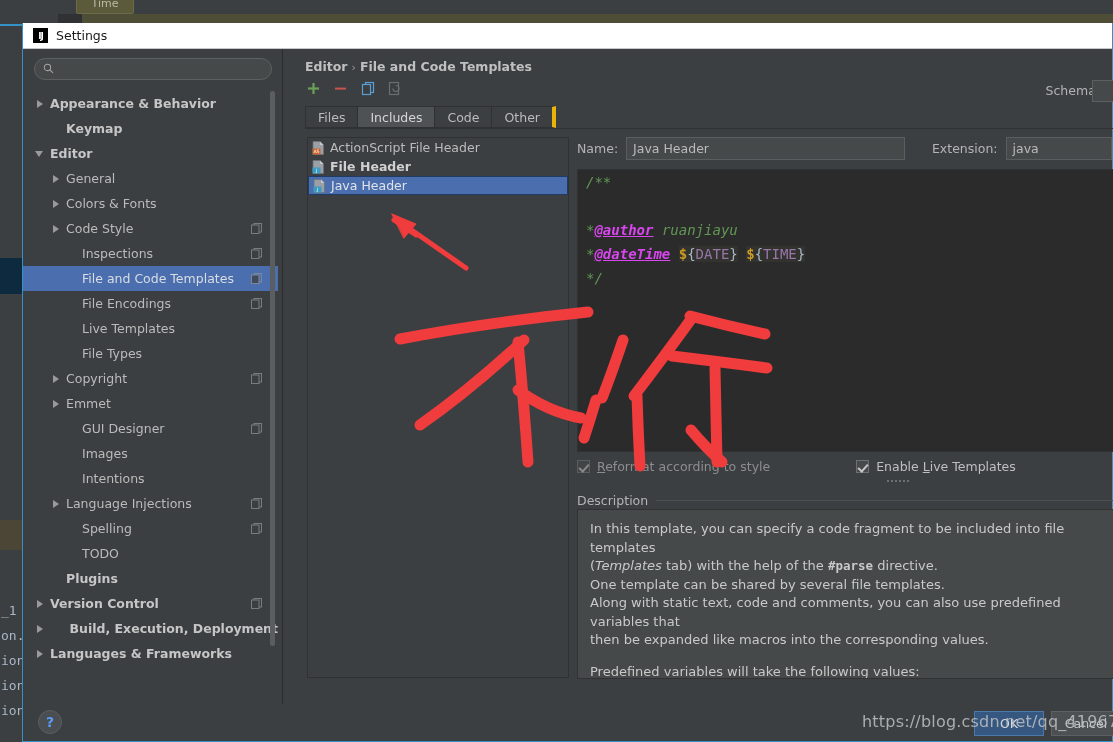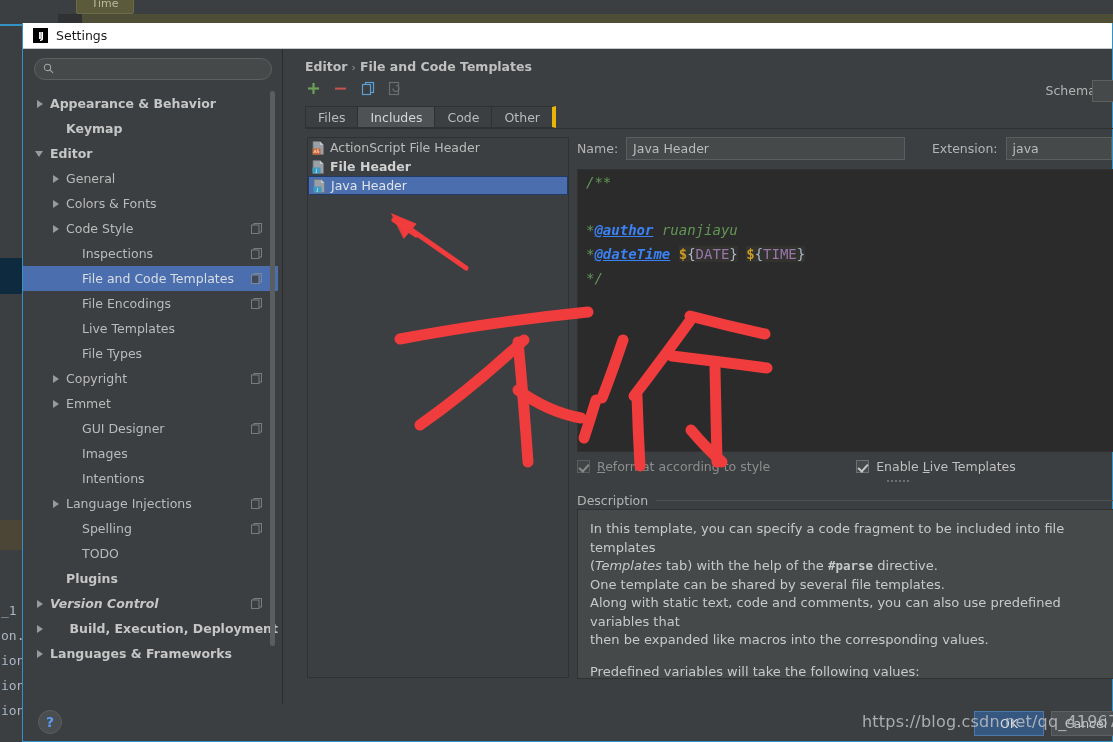--- a/index.html
+++ b/index.html
@@ -110,21 +110,21 @@
   .txtfield { background:#45494a; border:1px solid #5b5e60; height:23px; color:#bbbbbb;
      font-size:12.5px; padding:0 6px; display:flex; align-items:center; }
   .name-field { width:375px; }
   .ext-field { width:140px; }
 
   .editor { position:absolute; left:0; top:32px; width:556px; height:283px;
      background:#2b2b2b; border:1px solid #2f3133;
      font-family:"DejaVu Sans Mono","Liberation Mono",monospace; font-size:14px; }
   .ed-line { height:24px; line-height:24px; padding-left:8px; white-space:pre; }
   .tok-comment { color:#629755; font-style:italic; }
-  .tok-tag { color:#3b82f6; font-style:italic; font-weight:bold; text-decoration:underline; }
+  .tok-tag { color:#d946ef; font-style:italic; font-weight:bold; text-decoration:underline; }
   .tok-txt { color:#629755; font-style:italic; }
   .tok-dollar { color:#cc9b24; font-weight:bold; background:#32322e; }
   .tok-var { color:#9876aa; background:#32322e; }
   .tok-brace { color:#a9b7c6; background:#32322e; }
 
   .chkrow { position:absolute; left:0; top:322px; display:flex; align-items:center; }
   .chk { width:13px; height:13px; border:1px solid #6e7173; background:#464a4b; position:relative;
      margin-right:7px; flex:0 0 auto; }
   .chk.checked::after { content:''; position:absolute; left:3px; top:1px; width:4px; height:8px;
      border:solid #c8c8c8; border-width:0 2px 2px 0; transform:rotate(42deg); }
@@ -321,21 +321,21 @@
                 </svg></span>
             </div>
             <div class="tree-row" style="padding-left: 44px;">
               <span class="tree-arrow"></span>
               <span class="tree-label">TODO</span>
             </div>
             <div class="tree-row bold" style="padding-left: 28px;">
               <span class="tree-arrow"></span>
               <span class="tree-label">Plugins</span>
             </div>
-            <div class="tree-row bold" style="padding-left: 12px; font-style: italic;">
+            <div class="tree-row bold" style="padding-left: 12px;">
               <span class="tree-arrow closed"></span>
               <span class="tree-label">Version Control</span>
               <span class="copy-badge"><svg viewBox="0 0 11 11">
                   <rect x="3" y="0.5" width="7.5" height="8.5" fill="none" stroke="#8d9194" stroke-width="1"></rect>
                   <rect x="0.5" y="2" width="7.5" height="8.5" fill="#3c3f41" stroke="#8d9194" stroke-width="1"></rect>
                 </svg></span>
             </div>
             <div class="tree-row bold" style="padding-left: 12px; justify-content: space-between;">
               <span class="tree-arrow closed"></span>
               <span class="tree-label">Build, Execution, Deployment</span>

